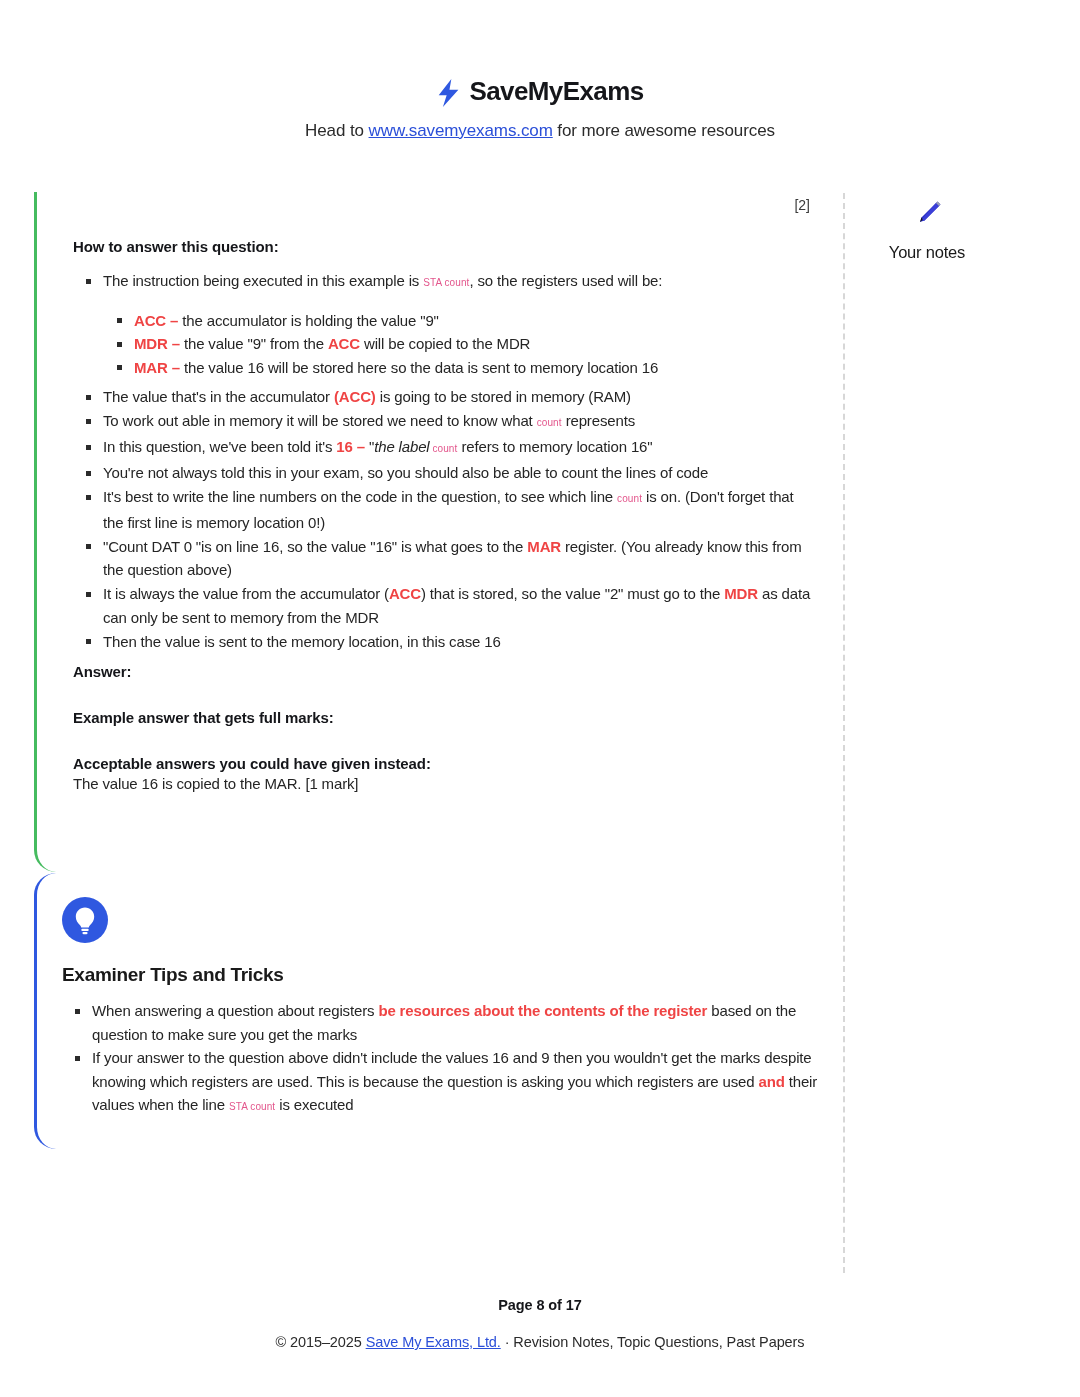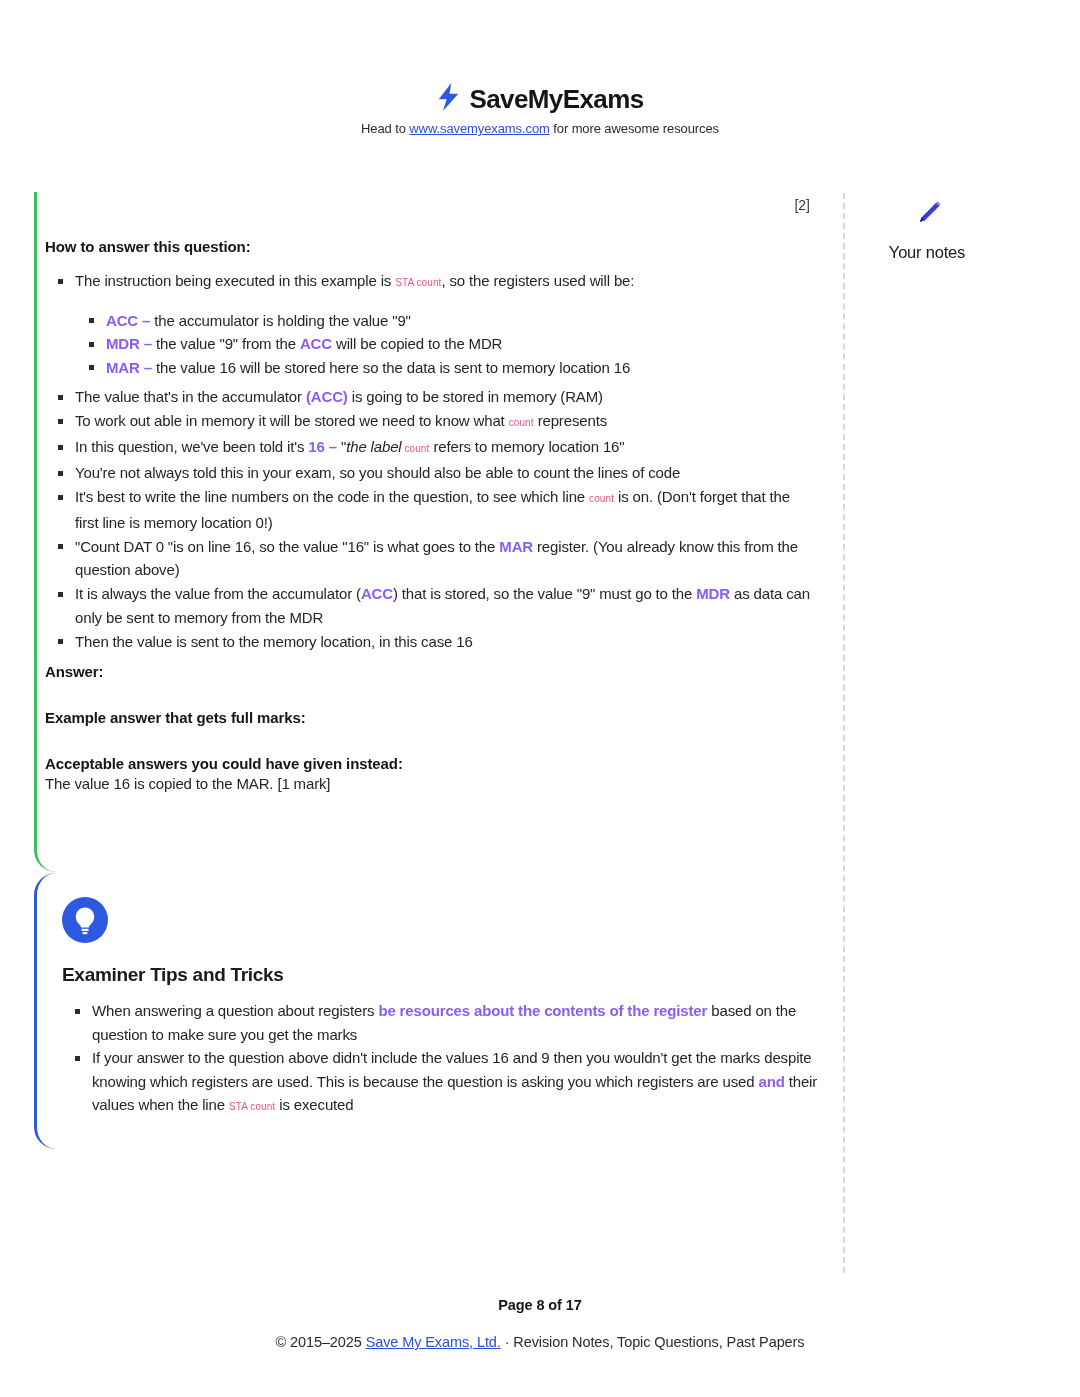--- a/index.html
+++ b/index.html
@@ -15,37 +15,37 @@
   }
 
   
   .page-header {
     width: 100%;
     padding-top: 78px;
     text-align: center;
   }
   .brand {
     display: flex;
-    align-items: flex-end;
+    align-items: flex-start;
     justify-content: center;
     gap: 7px;
     height: 34px;
   }
   .brand-bolt { display:block; width: 26px; height: 30px; }
   .brand-name {
     font-size: 26px;
     font-weight: 700;
     letter-spacing: -0.6px;
     color: #15161a;
     line-height: 1;
     white-space: nowrap;
   }
   .tagline {
     margin-top: 9px;
-    font-size: 13px;
+    font-size: 17px;
     color: #2b2b2b;
     letter-spacing: -0.1px;
   }
   .tagline a {
     color: #2b4fd8;
     text-decoration: underline;
   }
 
   
   .sheet {
@@ -89,21 +89,21 @@
   }
 
   
   .answer-block {
     position: absolute;
     left: 34px;
     top: 7px;
     width: 780px;
     border-left: 3px solid #45bb5f;
     border-bottom-left-radius: 22px;
-    padding-left: 8px;
+    padding-left: 36px;
     padding-bottom: 10px;
     min-height: 680px;
   }
 
   .h-strong {
     font-size: 15px;
     font-weight: 700;
     color: #15161a;
     letter-spacing: -0.1px;
     margin: 0;
@@ -134,21 +134,21 @@
     content: "";
     position: absolute;
     left: -17px;
     top: 9.5px;
     width: 5px;
     height: 5px;
     background: #2b2b2b;
   }
   li.has-sub { margin-bottom: 0; }
 
-  b, strong { font-weight: 700; color: #8b5cf6; }
+  b, strong { font-weight: 700; color: #ef4444; }
   .code {
     color: #e3568c;
     font-size: 10px;
     letter-spacing: 0.1px;
   }
   .ital { font-style: italic; }
 
   p.body-text {
     font-size: 15px;
     line-height: 23.5px;
@@ -267,21 +267,21 @@
       <li><span>To work out able in memory it will be stored we need to know what </span><span class="code">count</span><span> represents</span></li>
 
       <li><span>In this question, we've been told it's </span><b>16 –</b><span> "</span><i class="ital">the label</i><span class="code"> count</span><span> refers to memory location 16"</span></li>
 
       <li>You're not always told this in your exam, so you should also be able to count the lines of code</li>
 
       <li><span>It's best to write the line numbers on the code in the question, to see which line </span><span class="code">count</span><span> is on. (Don't forget that the first line is memory location 0!)</span></li>
 
       <li><span>"Count DAT 0 "is on line 16, so the value "16" is what goes to the </span><b>MAR</b><span> register. (You already know this from the question above)</span></li>
 
-      <li><span>It is always the value from the accumulator (</span><b>ACC</b><span>) that is stored, so the value "9" must go to the </span><b>MDR</b><span> as data can only be sent to memory from the MDR</span></li>
+      <li><span>It is always the value from the accumulator (</span><b>ACC</b><span>) that is stored, so the value "2" must go to the </span><b>MDR</b><span> as data can only be sent to memory from the MDR</span></li>
 
       <li>Then the value is sent to the memory location, in this case 16</li>
     </ul>
 
     <div class="h-strong answer-label">Answer:</div>
 
     <div class="h-strong example-label"> Example answer that gets full marks:</div>
 
 
     <div class="h-strong accept-label">Acceptable answers you could have given instead:</div>

